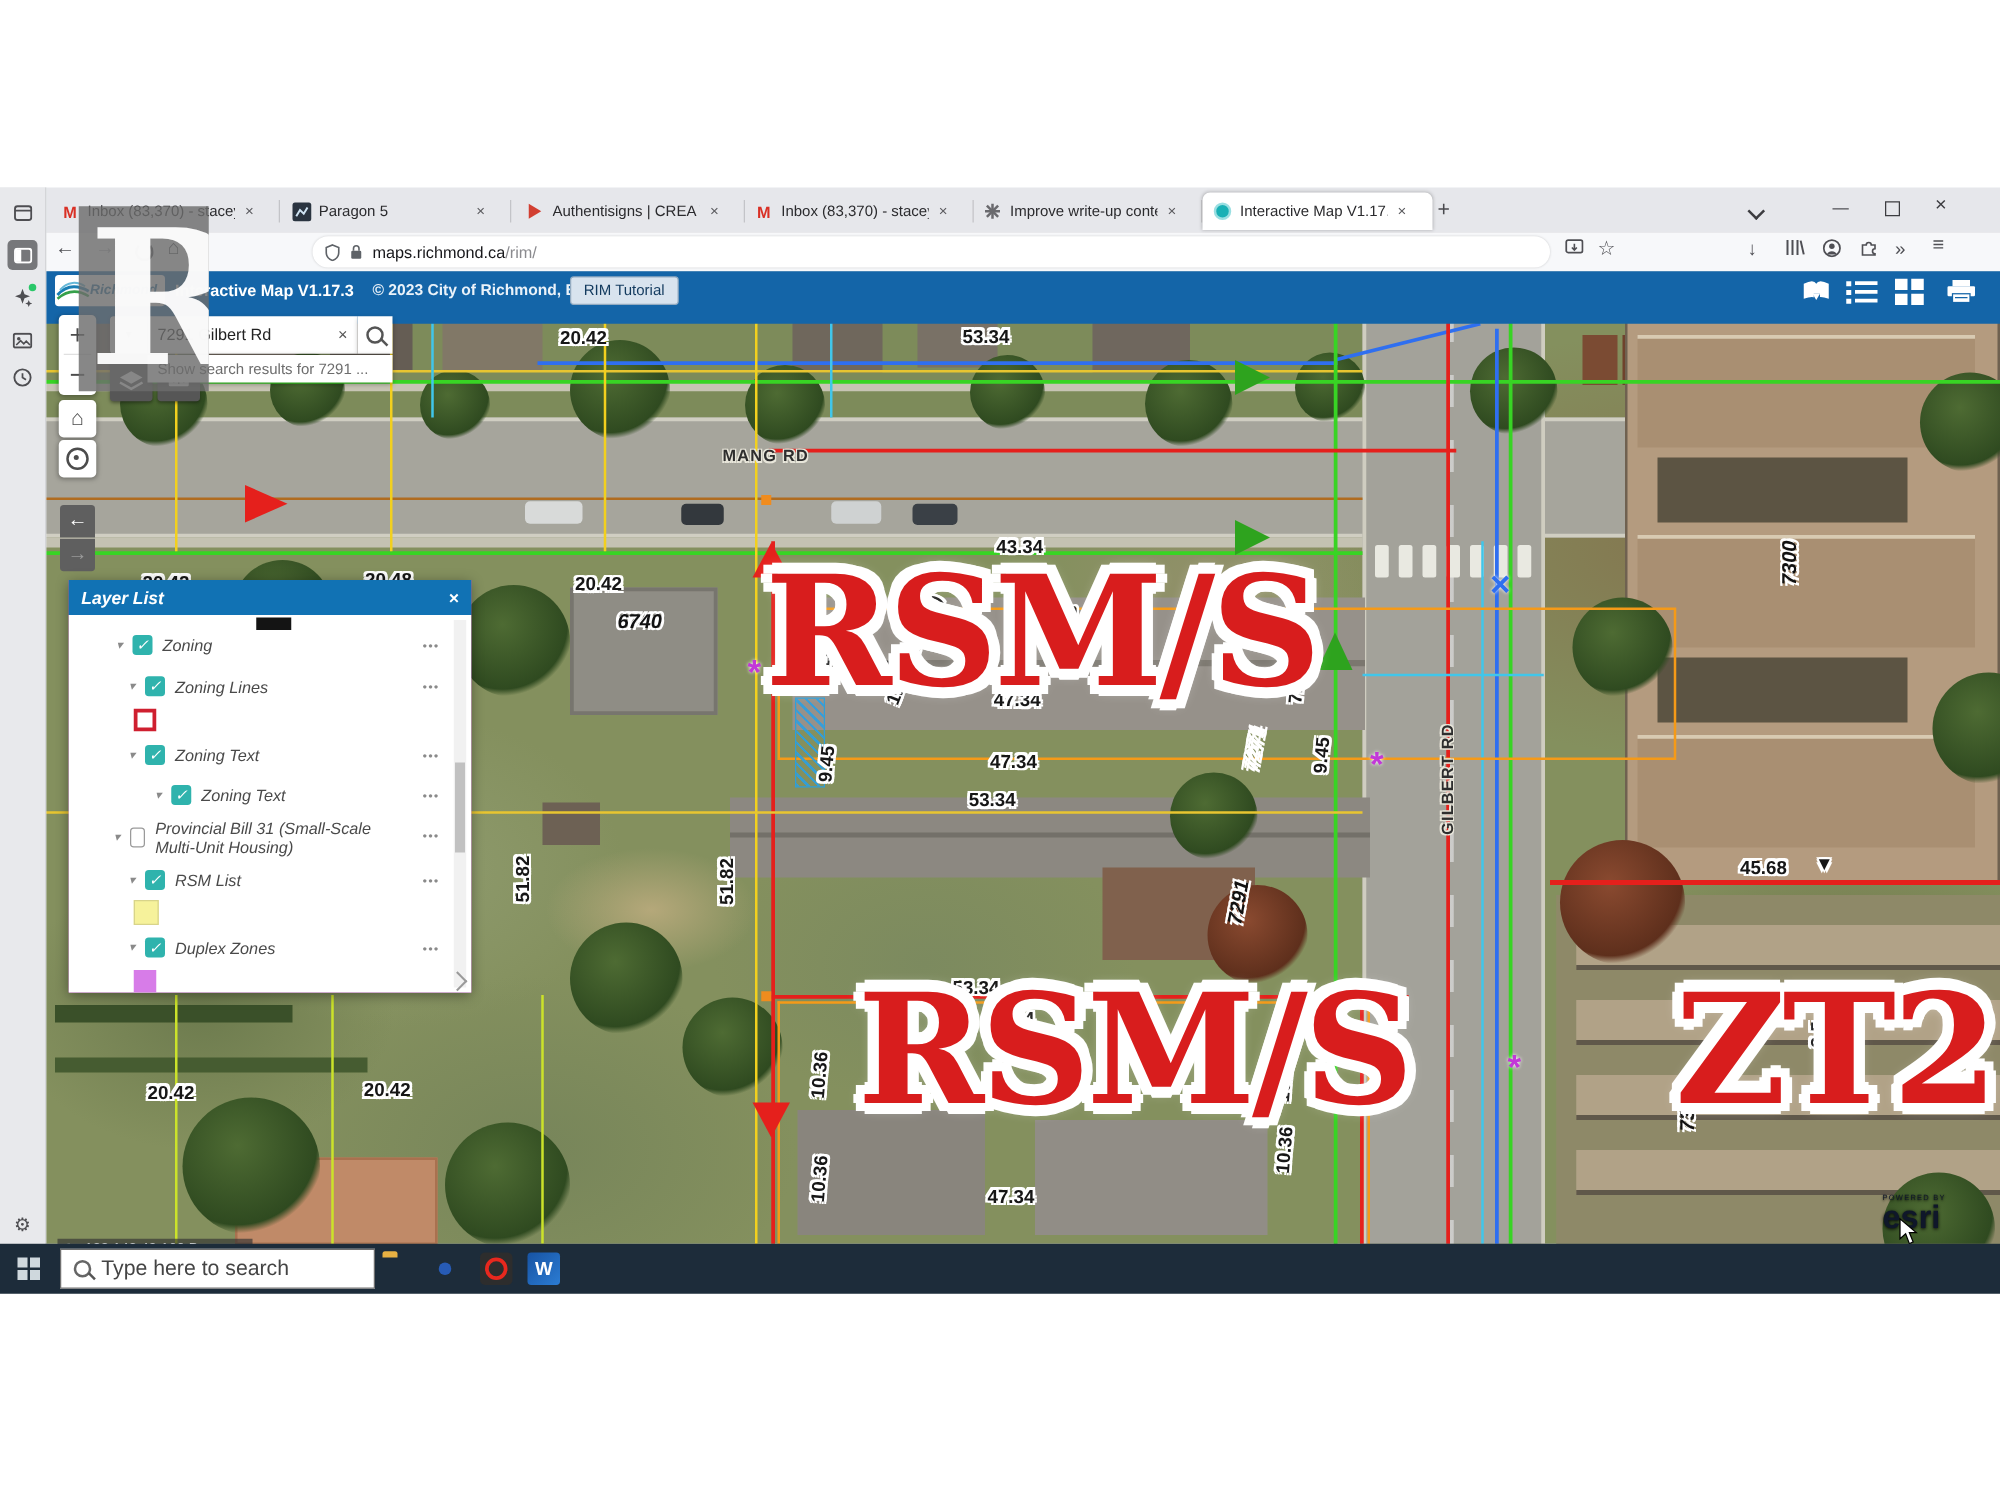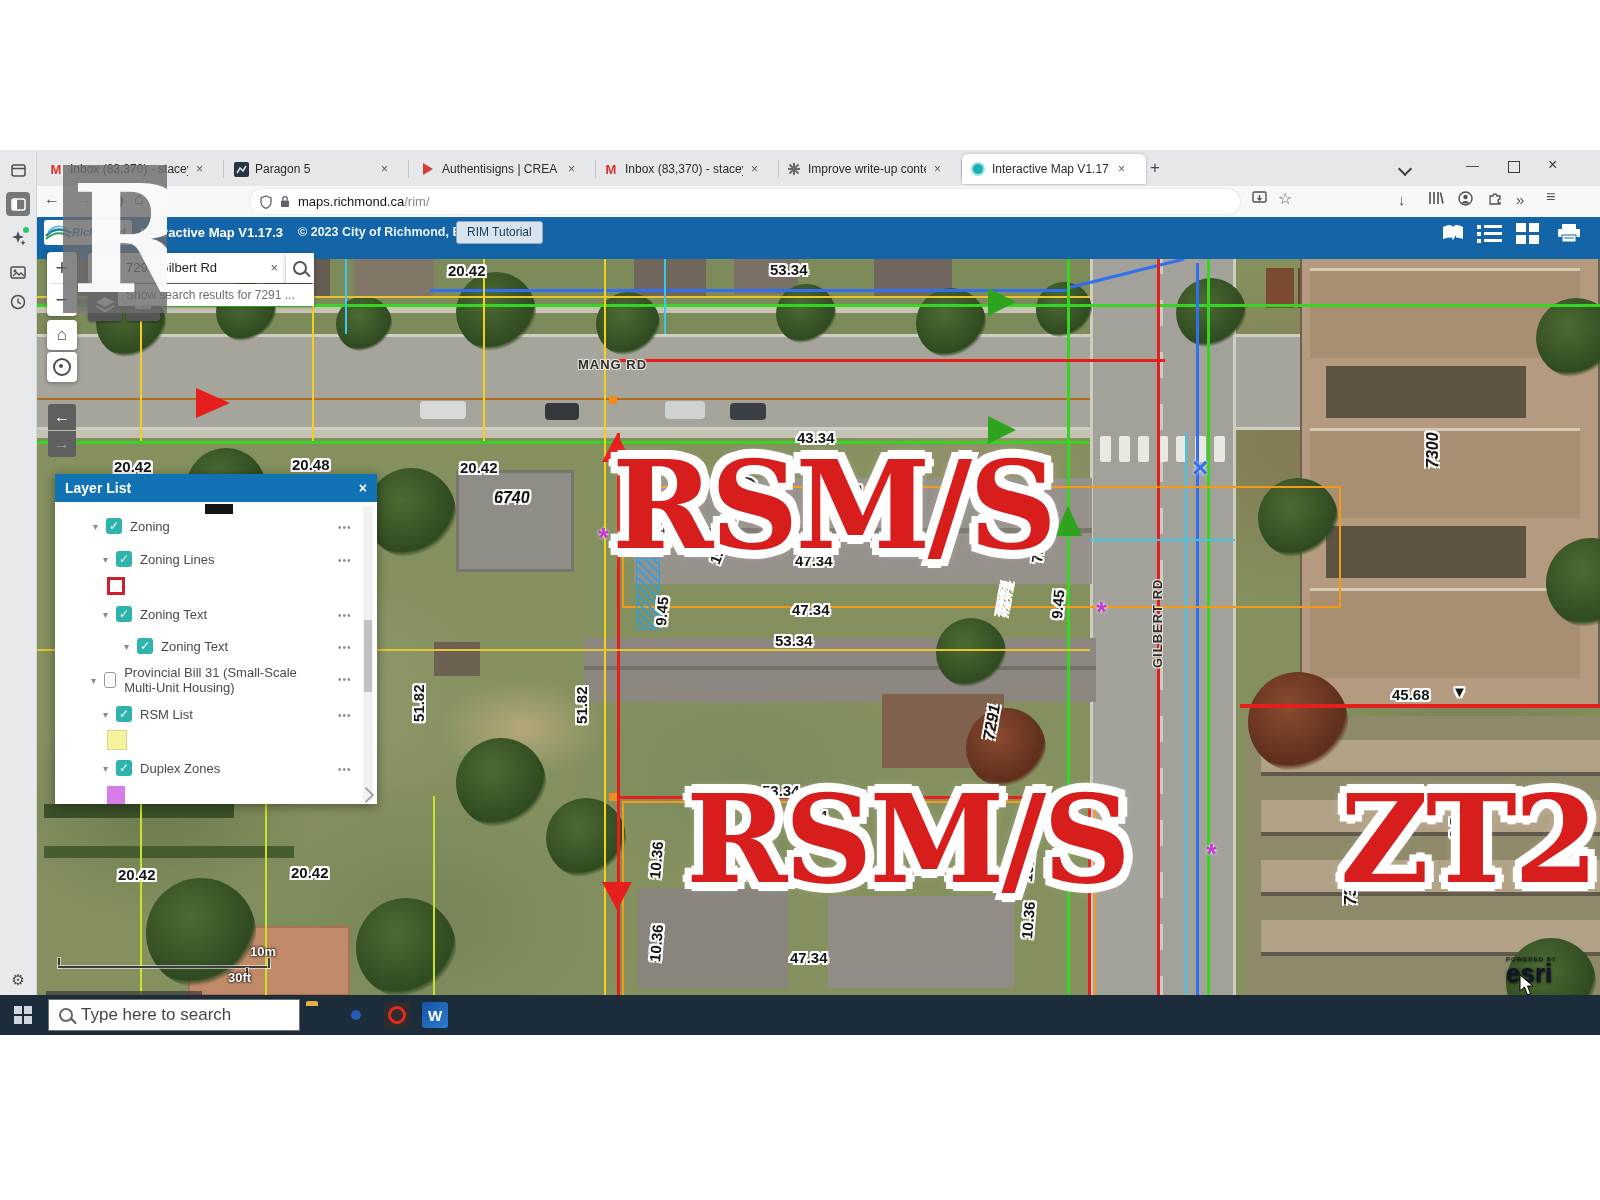--- a/index.html
+++ b/index.html
@@ -89,21 +89,21 @@
   .widget{position:absolute;background:#fff;box-shadow:0 1px 4px rgba(0,0,0,.35);z-index:22;}
   .zoomctl{border-radius:4px;text-align:center;color:#4c4c4c;font-size:22px;line-height:31px;}
   .zoomctl .dv{height:1px;background:#e0e0e0;margin:0 4px;}
   .darkbtn{position:absolute;background:#565656;border-radius:3px;box-shadow:0 1px 3px rgba(0,0,0,.4);z-index:21;display:flex;align-items:center;justify-content:center;}
   .mag{display:inline-block;width:10px;height:10px;border:2px solid #555;border-radius:50%;position:relative;}
   .mag:after{content:"";position:absolute;width:7px;height:2px;background:#555;transform:rotate(45deg);right:-6px;bottom:-2px;}
   .loccirc{display:inline-block;width:14px;height:14px;border:2px solid #4c4c4c;border-radius:50%;position:relative;}
   .loccirc:after{content:"";position:absolute;left:4px;top:4px;width:4px;height:4px;background:#4c4c4c;border-radius:50%;}
 
   
-  .llpanel{position:absolute;left:55px;top:474px;width:322px;height:330px;background:#d946ef;box-shadow:0 2px 10px rgba(0,0,0,.4);z-index:24;}
+  .llpanel{position:absolute;left:55px;top:464px;width:322px;height:330px;background:#d946ef;box-shadow:0 2px 10px rgba(0,0,0,.4);z-index:24;font-style:italic;}
   .llhdr{position:absolute;left:0;top:0;width:322px;height:28px;background:#1172b4;color:#fff;font-size:14px;font-weight:bold;line-height:28px;padding-left:10px;box-sizing:border-box;}
   .llx{position:absolute;right:10px;top:0;color:#fff;font-weight:bold;}
   .llbody{position:absolute;left:0;top:28px;width:322px;height:302px;overflow:hidden;background:#fff;}
   .llrow{position:absolute;display:flex;align-items:center;gap:8px;font-size:13px;color:#4a4a4a;}
   .caret{color:#8a8a8a;font-size:10px;}
   .cb{width:16px;height:16px;border-radius:3px;background:#2fb3ad;color:#fff;font-size:12px;line-height:16px;text-align:center;}
   .cb.off{background:#fff;border:1.5px solid #9a9a9a;box-sizing:border-box;color:transparent;}
   .dots{position:absolute;left:283px;color:#8a8a8a;font-size:10px;letter-spacing:1px;}
   .sw{position:absolute;width:18px;height:18px;}
   .sb{position:absolute;left:308px;top:4px;width:10px;height:294px;background:#f1f1f1;}
@@ -574,28 +574,20 @@
           <div class="sbthumb"></div>
         </div>
       <div class="rsz"></div>
     </div>
   </div>
 
   <div class="wmblock">
     <span class="wmletter">R</span>
   </div>
 
-  <div class="scalebar">
-    <div class="sline" style="left:0;top:14px;width:2px;height:10px;"></div>
-    <div class="sline" style="left:0;top:22px;width:212px;height:2px;"></div>
-    <div class="sline" style="left:210px;top:14px;width:2px;height:10px;"></div>
-    <div class="sline" style="left:188px;top:24px;width:2px;height:8px;"></div>
-    <span class="slbl" style="left:192px;top:0;">10m</span>
-    <span class="slbl" style="left:170px;top:26px;">30ft</span>
-  </div>
   <div class="coords">
     <span class="crossh"></span>
     <span>-123.148 49.160 Degrees</span>
   </div>
   <div class="esri">
     <div class="pb">POWERED BY</div>
     <div class="lg">esri</div>
   </div>
   <svg style="position:absolute;left:1519px;top:974px;z-index:11;" width="18" height="22">
       <polygon points="1,1 1,17 5.5,13 8.5,21 11.5,19.5 8.5,12 14,12" fill="#fff" stroke="#000" stroke-width="1"></polygon>

